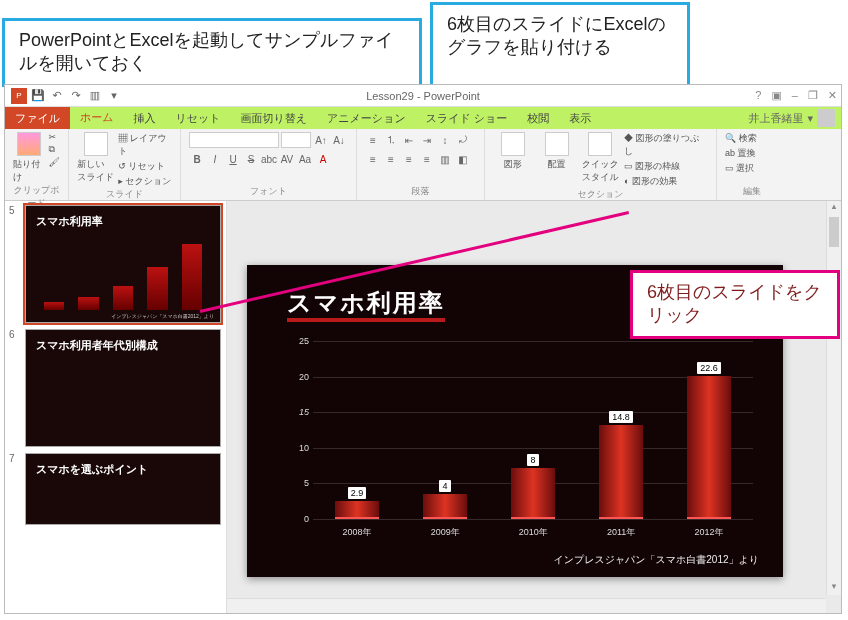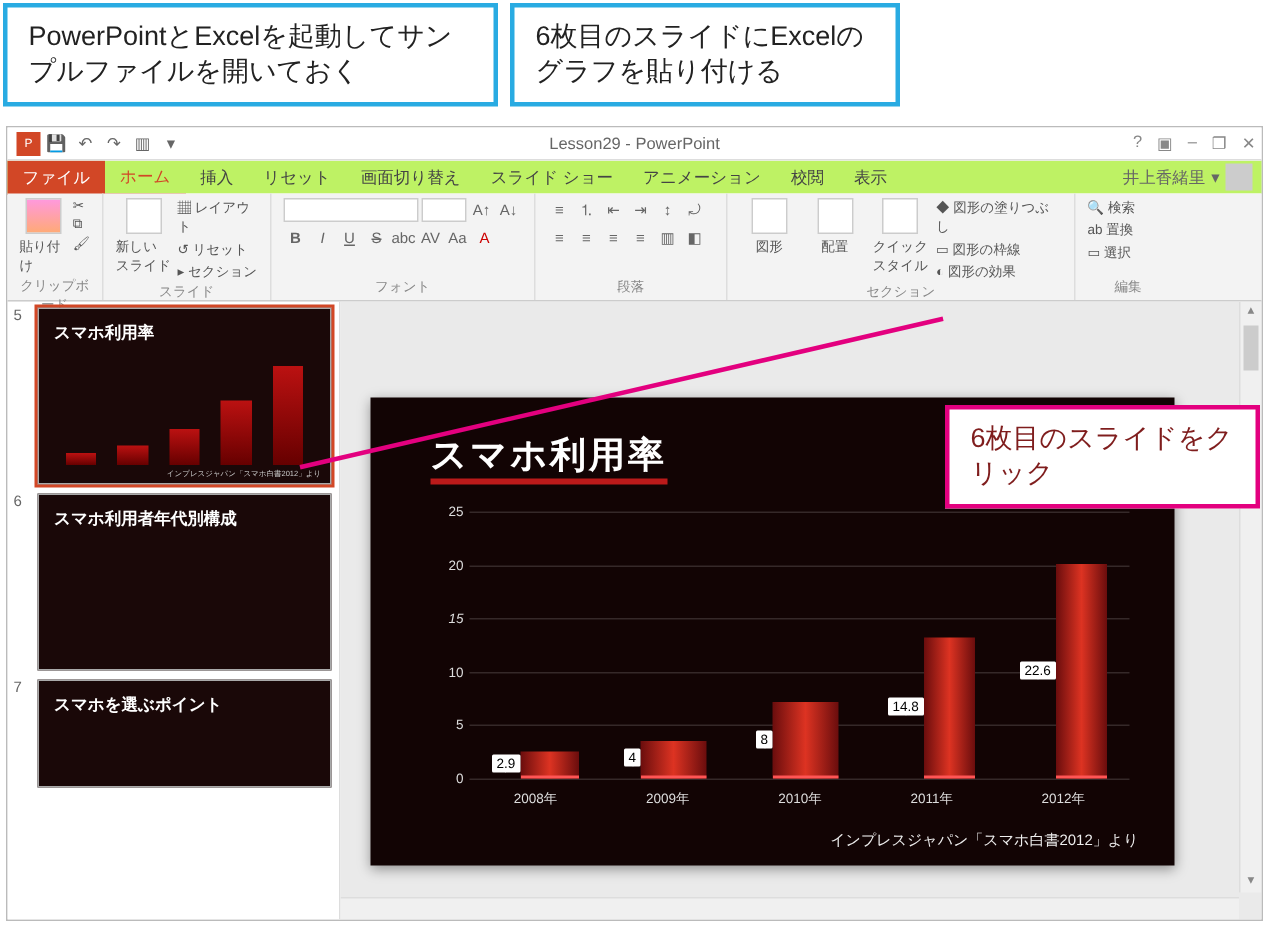--- a/index.html
+++ b/index.html
@@ -1,21 +1,21 @@
 <!DOCTYPE html>
 <html><head>
 <meta charset="utf-8">
 <style>
   * { box-sizing: border-box; margin: 0; padding: 0; }
   body { font-family: "Meiryo", "Yu Gothic", sans-serif; font-size: 11px; width: 848px; height: 620px; background: #fff; position: relative; }
 
   
   .callouts { display: flex; gap: 8px; padding: 2px; }
   .callout { border: 3px solid #29abe2; background: #fff; padding: 8px 14px; font-size: 18px; color: #222; line-height: 1.3; }
-  .callout.c1 { width: 330px; }
+  .callout.c1 { width: 420px; margin-top: 16px; }
   .callout.c2 { width: 260px; }
 
   
   .pink-callout { position: absolute; top: 270px; right: 8px; border: 3px solid #e3007f; background: #fff; padding: 8px 14px; font-size: 18px; color: #7f1d1d; line-height: 1.3; z-index: 50; width: 210px; }
   .pink-line { position: absolute; top: 310px; left: 200px; width: 440px; height: 3px; background: #e3007f; transform-origin: left center; transform: rotate(-13deg); z-index: 49; }
 
   
   .ppt-window { position: absolute; top: 84px; left: 4px; width: 838px; height: 530px; border: 1px solid #bbb; background: #fff; display: flex; flex-direction: column; }
 
   .titlebar { height: 22px; background: #fff; display: flex; align-items: center; position: relative; border-bottom: 1px solid #ddd; }
@@ -58,21 +58,21 @@
   .slide-area { flex: 1; background: #eaeaea; position: relative; overflow: auto; }
   .slide { position: absolute; top: 64px; left: 20px; width: 536px; height: 312px; background: #120404; color: #fff; box-shadow: 0 2px 8px rgba(0,0,0,.4); }
   .slide-title { position: absolute; top: 22px; left: 40px; font-size: 24px; font-weight: bold; letter-spacing: 2px; }
   .slide-title .u { border-bottom: 4px solid #bb1a1a; padding-bottom: 2px; }
   .chart { position: absolute; top: 76px; left: 42px; right: 30px; bottom: 36px; }
   .y-axis { position: absolute; left: 0; top: 0; bottom: 22px; width: 22px; }
   .y-tick { position: absolute; right: 2px; font-size: 9px; color: #ddd; transform: translateY(-50%); }
   .grid { position: absolute; left: 24px; right: 0; top: 0; bottom: 22px; }
   .grid-line { position: absolute; left: 0; right: 0; height: 1px; background: rgba(255,255,255,.15); }
   .bars { position: absolute; left: 24px; right: 0; bottom: 22px; top: 0; display: flex; align-items: flex-end; justify-content: space-around; }
-  .bar-wrap { display: flex; align-items: center; width: 58px; }
+  .bar-wrap { display: flex; flex-direction: column; align-items: center; width: 58px; }
   .bar-val { font-size: 9px; background: #fff; color: #000; padding: 1px 3px; margin-bottom: 2px; border-radius: 1px; position: relative; }
   .bar-val::after { content:""; position:absolute; bottom:-3px; left:50%; transform:translateX(-50%); border:3px solid transparent; border-top-color:#fff; }
   .bar { width: 44px; background: linear-gradient(90deg,#6a0d0d,#d32,#6a0d0d); box-shadow: 0 -2px 0 #f55 inset; }
   .x-labels { position: absolute; left: 24px; right: 0; bottom: 2px; display: flex; justify-content: space-around; font-size: 9px; color: #ddd; }
   .slide-foot { position: absolute; bottom: 10px; right: 24px; font-size: 10px; color: #eee; }
 
   .vscroll { position: absolute; right: 0; top: 0; bottom: 18px; width: 15px; background: #f0f0f0; border-left: 1px solid #ddd; }
   .vscroll .vthumb { position: absolute; left: 2px; right: 2px; top: 16px; height: 30px; background: #ccc; }
   .vscroll .arrow { position: absolute; left: 0; right: 0; height: 14px; text-align: center; font-size: 9px; color: #888; }
   .hscroll { position: absolute; left: 0; right: 15px; bottom: 0; height: 15px; background: #f0f0f0; border-top: 1px solid #ddd; }
@@ -108,22 +108,22 @@
       <span>✕</span>
     </div>
   </div>
 
   <div class="ribbon-tabs">
     <div class="tab file">ファイル</div>
     <div class="tab active">ホーム</div>
     <div class="tab">挿入</div>
     <div class="tab">リセット</div>
     <div class="tab">画面切り替え</div>
+    <div class="tab">アニメーション</div>
     <div class="tab">スライド ショー</div>
-    <div class="tab">アニメーション</div>
     <div class="tab">校閲</div>
     <div class="tab">表示</div>
     <div class="account">
       <span>井上香緒里</span>
       <span>▾</span>
       <div class="avatar"></div>
     </div>
   </div>
 
   <div class="ribbon">

